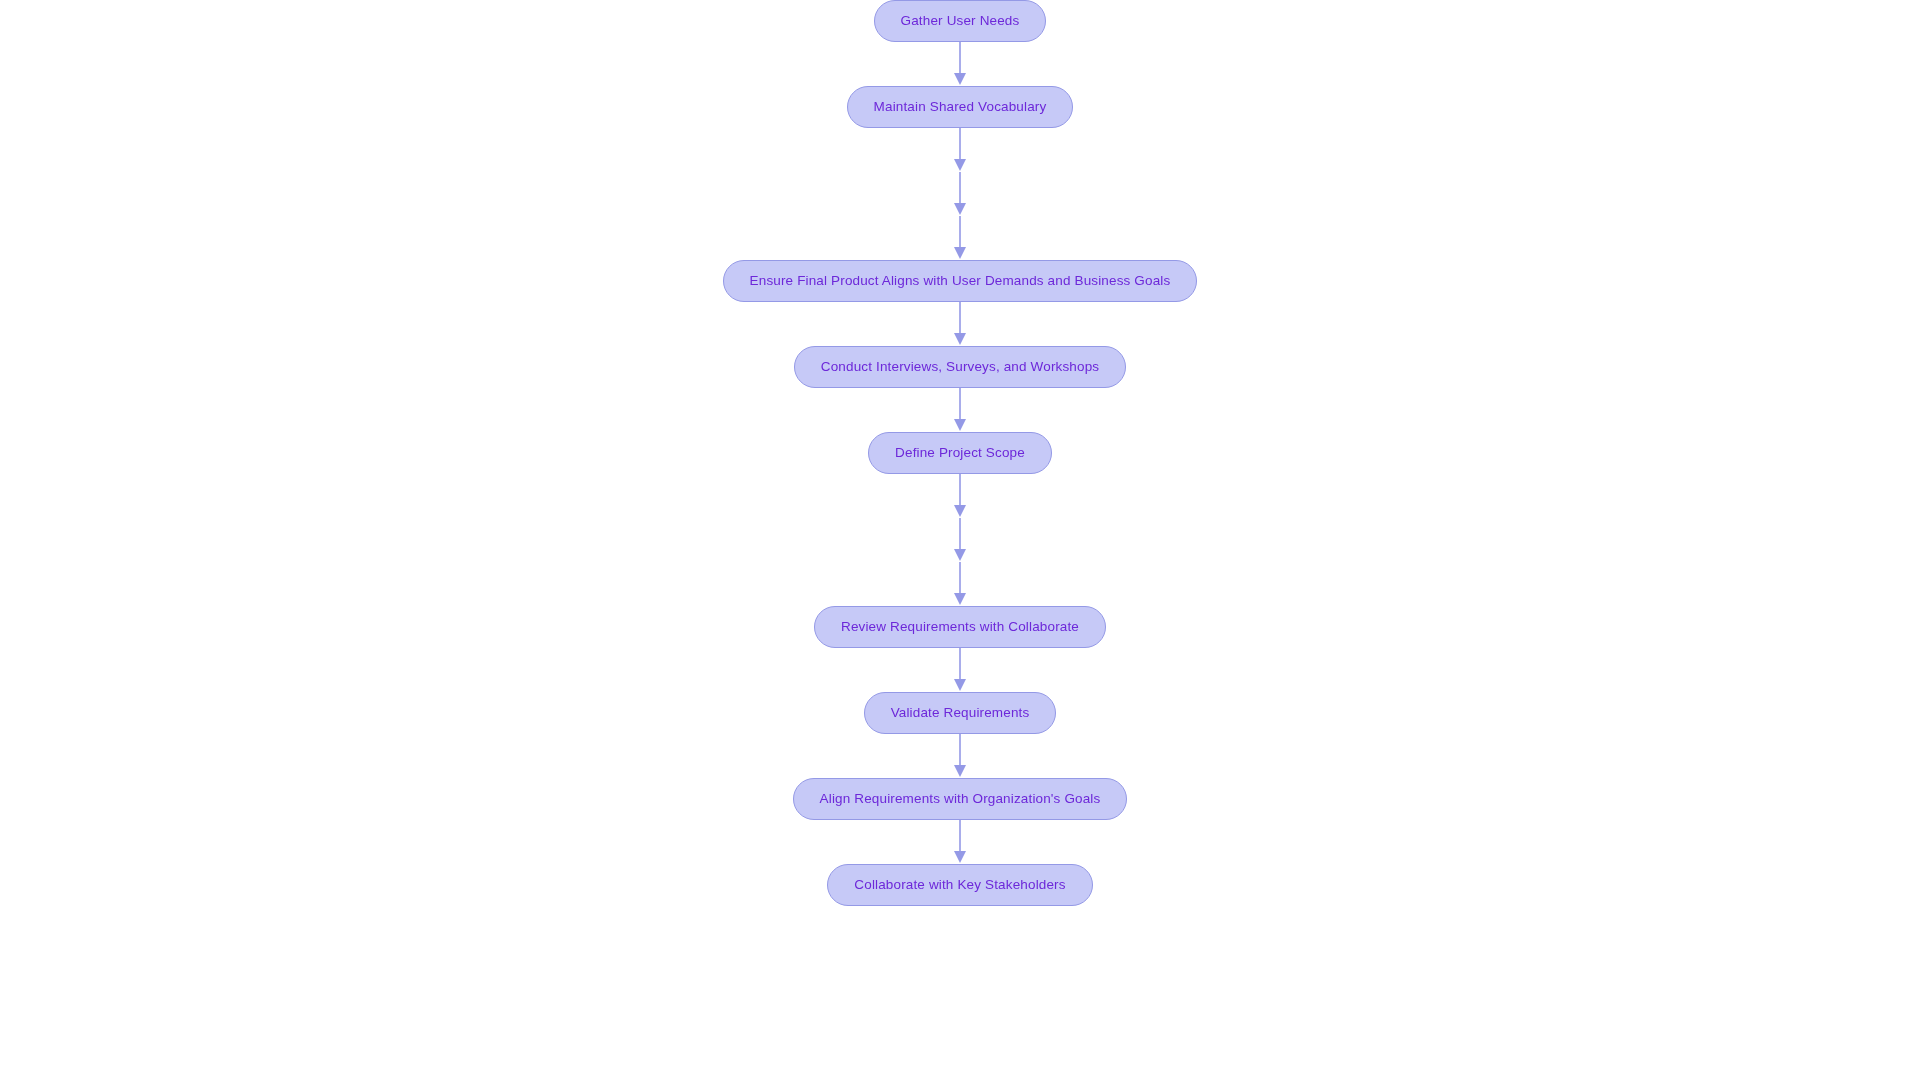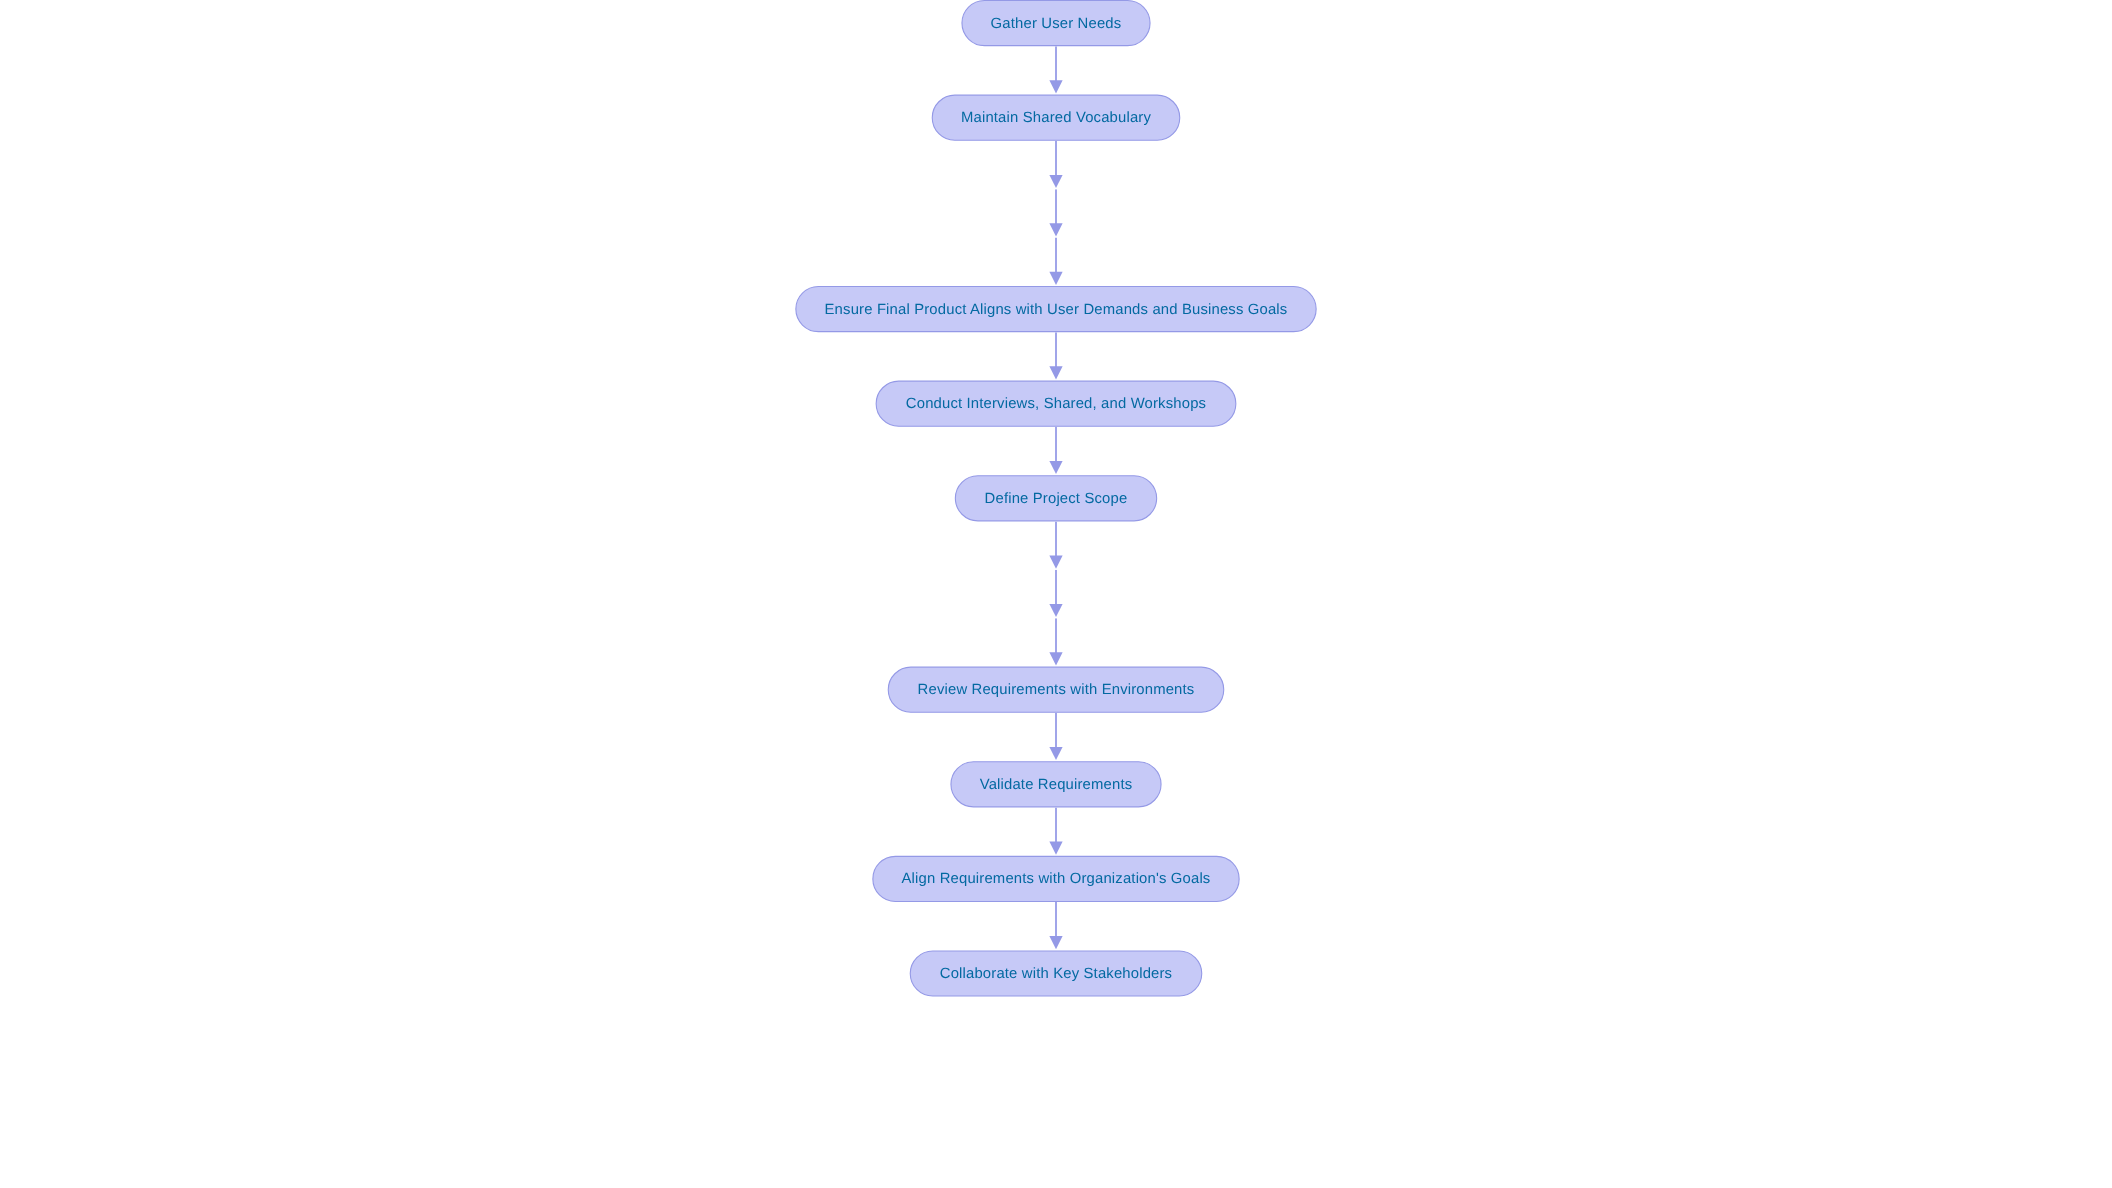--- a/index.html
+++ b/index.html
@@ -27,21 +27,21 @@
     display: flex;
     flex-direction: column;
     align-items: center;
   }
   .flow-node {
     box-sizing: border-box;
     height: 42px;
     border-radius: 21px;
     background: #c6c9f7;
     border: 1px solid #9499e6;
-    color: #0369a1;
+    color: #6d28d9;
     font-size: 13.5px;
     letter-spacing: 0.15px;
     display: flex;
     align-items: center;
     justify-content: center;
     padding: 0 26px;
     white-space: nowrap;
     line-height: 1;
   }
   .flow-connector {
@@ -79,39 +79,39 @@
       </svg>
       <svg class="flow-connector" viewBox="0 0 28 44">
         <line x1="14" y1="0" x2="14" y2="34" class="conn-line"></line>
         <polygon points="8,31 20,31 14,43" class="conn-head"></polygon>
       </svg>
       <div class="flow-node">Ensure Final Product Aligns with User Demands and Business Goals</div>
       <svg class="flow-connector" viewBox="0 0 28 44">
         <line x1="14" y1="0" x2="14" y2="34" class="conn-line"></line>
         <polygon points="8,31 20,31 14,43" class="conn-head"></polygon>
       </svg>
-      <div class="flow-node">Conduct Interviews, Shared, and Workshops</div>
+      <div class="flow-node">Conduct Interviews, Surveys, and Workshops</div>
       <svg class="flow-connector" viewBox="0 0 28 44">
         <line x1="14" y1="0" x2="14" y2="34" class="conn-line"></line>
         <polygon points="8,31 20,31 14,43" class="conn-head"></polygon>
       </svg>
       <div class="flow-node">Define Project Scope</div>
       <svg class="flow-connector" viewBox="0 0 28 44">
         <line x1="14" y1="0" x2="14" y2="34" class="conn-line"></line>
         <polygon points="8,31 20,31 14,43" class="conn-head"></polygon>
       </svg>
       <svg class="flow-connector" viewBox="0 0 28 44">
         <line x1="14" y1="0" x2="14" y2="34" class="conn-line"></line>
         <polygon points="8,31 20,31 14,43" class="conn-head"></polygon>
       </svg>
       <svg class="flow-connector" viewBox="0 0 28 44">
         <line x1="14" y1="0" x2="14" y2="34" class="conn-line"></line>
         <polygon points="8,31 20,31 14,43" class="conn-head"></polygon>
       </svg>
-      <div class="flow-node">Review Requirements with Environments</div>
+      <div class="flow-node">Review Requirements with Collaborate</div>
       <svg class="flow-connector" viewBox="0 0 28 44">
         <line x1="14" y1="0" x2="14" y2="34" class="conn-line"></line>
         <polygon points="8,31 20,31 14,43" class="conn-head"></polygon>
       </svg>
       <div class="flow-node">Validate Requirements</div>
       <svg class="flow-connector" viewBox="0 0 28 44">
         <line x1="14" y1="0" x2="14" y2="34" class="conn-line"></line>
         <polygon points="8,31 20,31 14,43" class="conn-head"></polygon>
       </svg>
       <div class="flow-node">Align Requirements with Organization's Goals</div>

